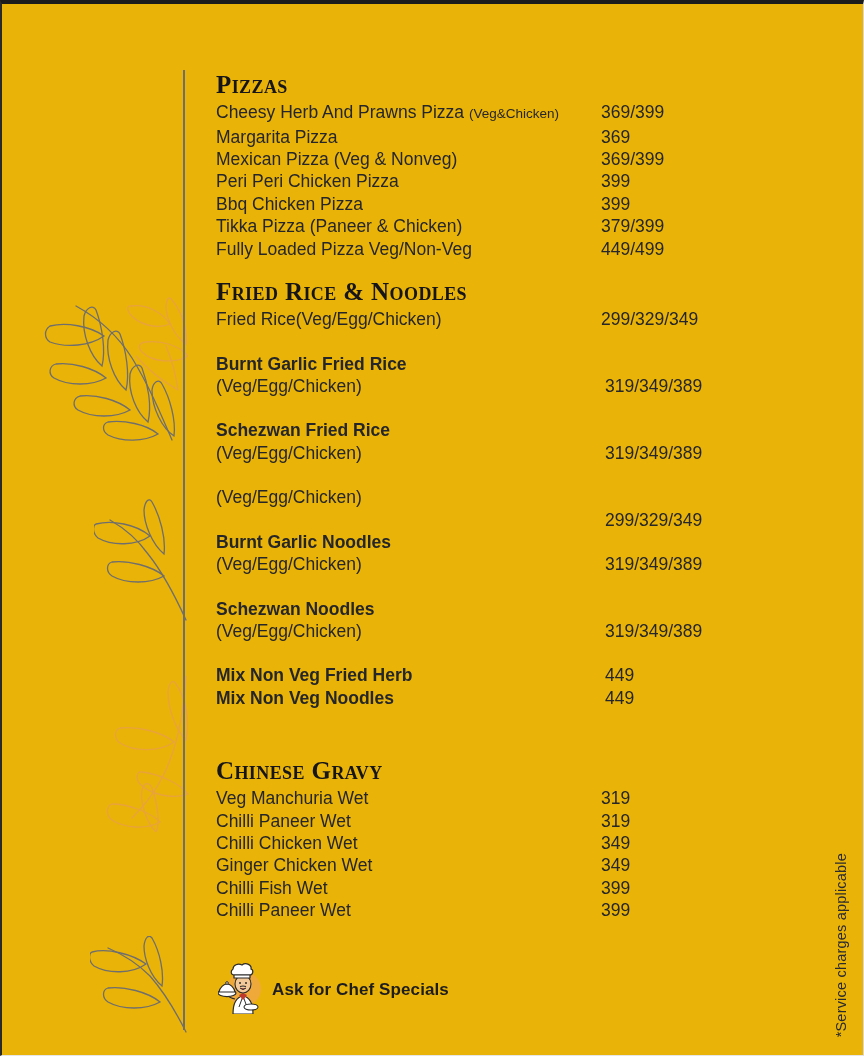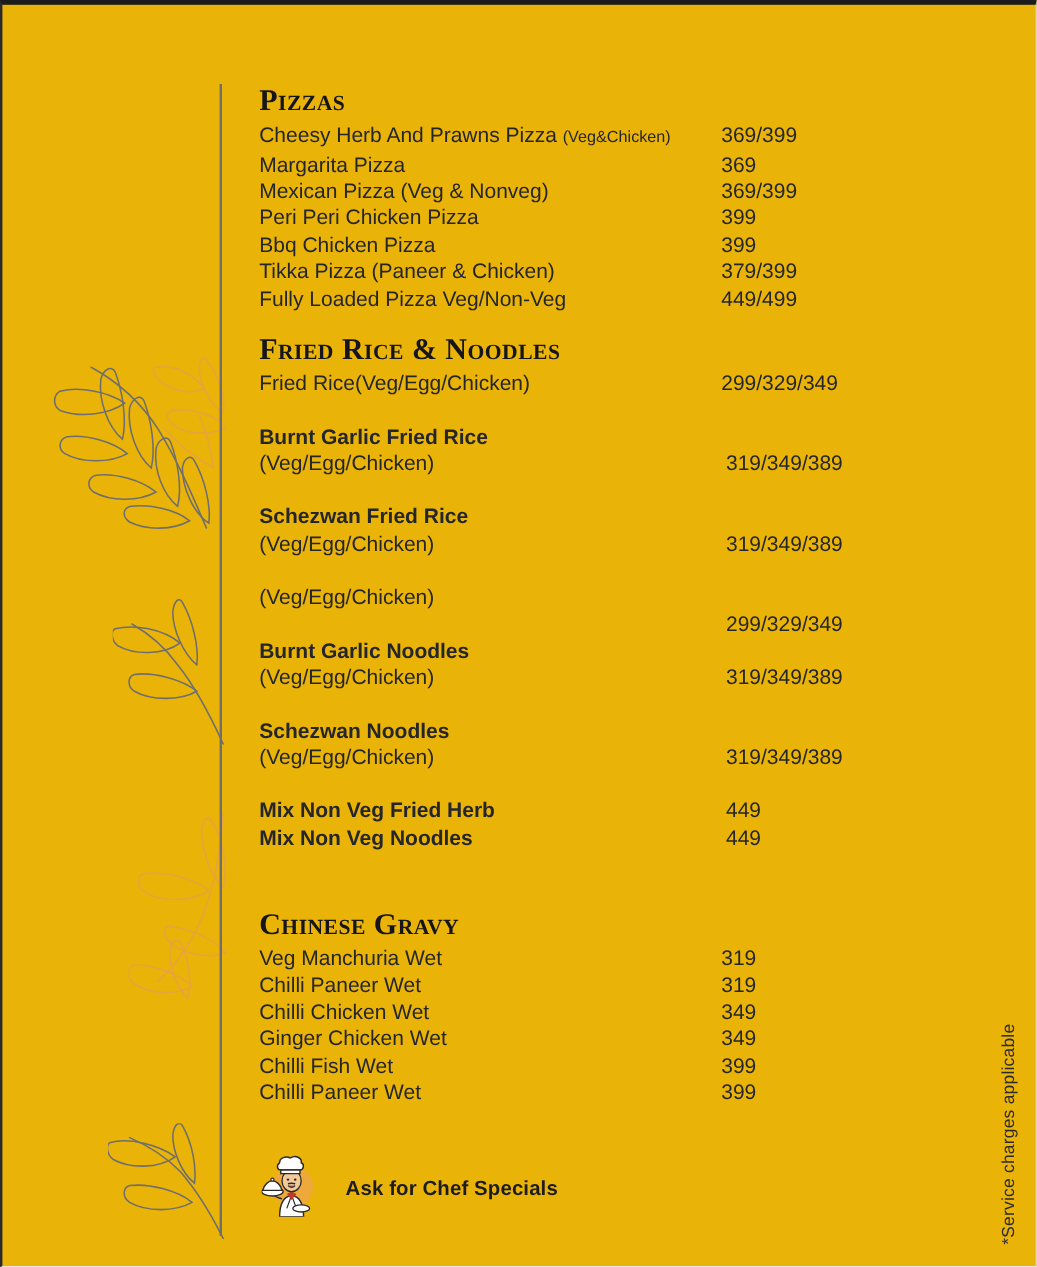--- a/index.html
+++ b/index.html
@@ -111,21 +111,21 @@
   #section-rice    { position: absolute; left: 0; top: 207px; width: 100%; }
   #section-gravy   { position: absolute; left: 0; top: 686px; width: 100%; }
 
   
   #chef-specials {
     position: absolute;
     left: 216px;
     top: 958px;
     display: flex;
     align-items: center;
-    gap: 24px;
+    gap: 8px;
   }
   #chef-specials-label {
     font-size: 17px;
     font-weight: bold;
     color: #1d1d20;
     letter-spacing: 0.1px;
   }
 
   
   #service-note {

